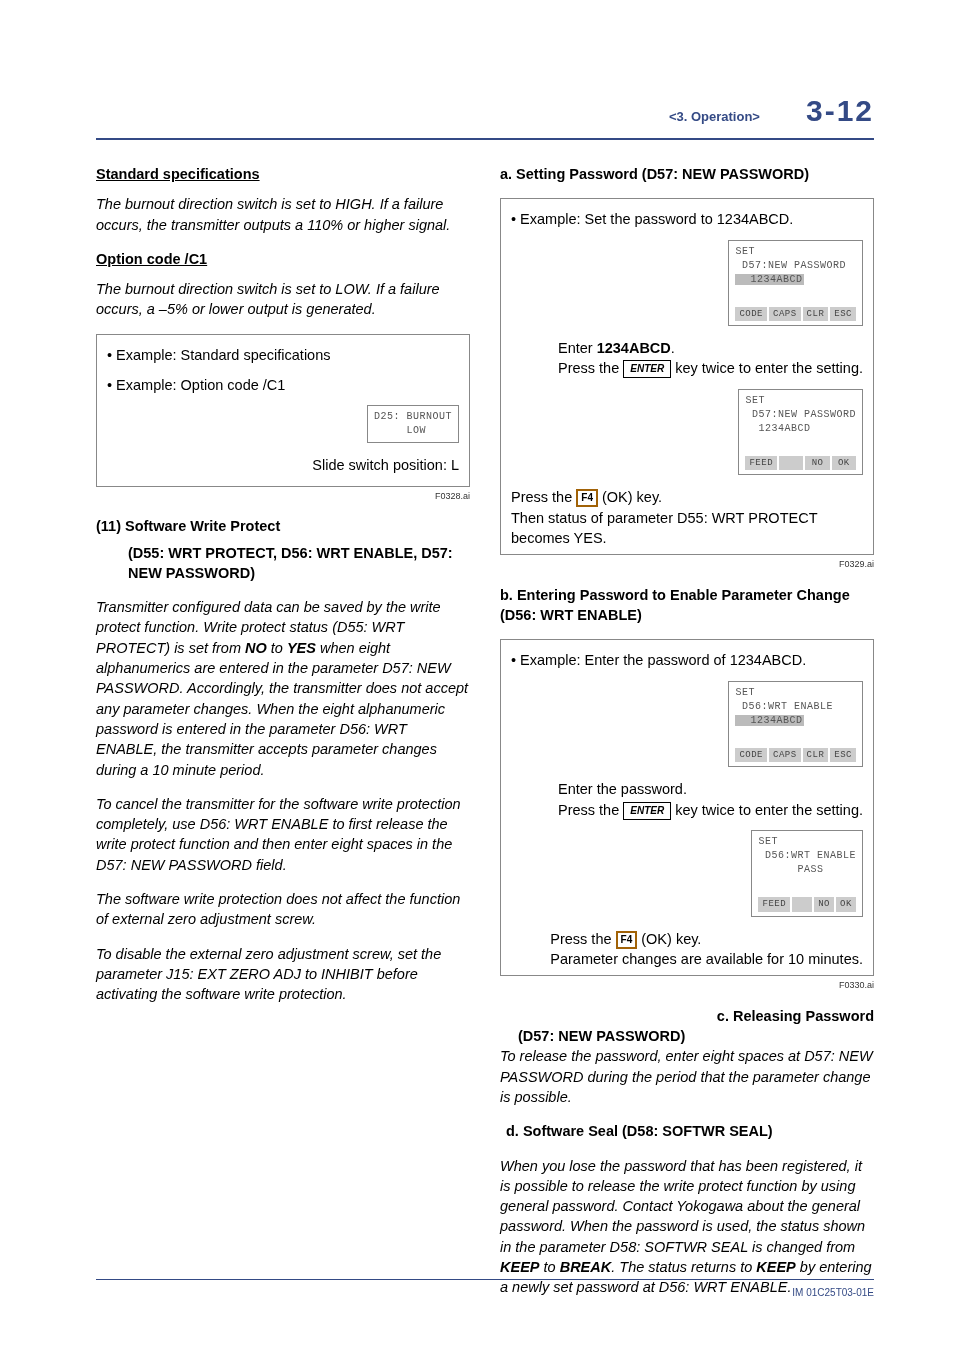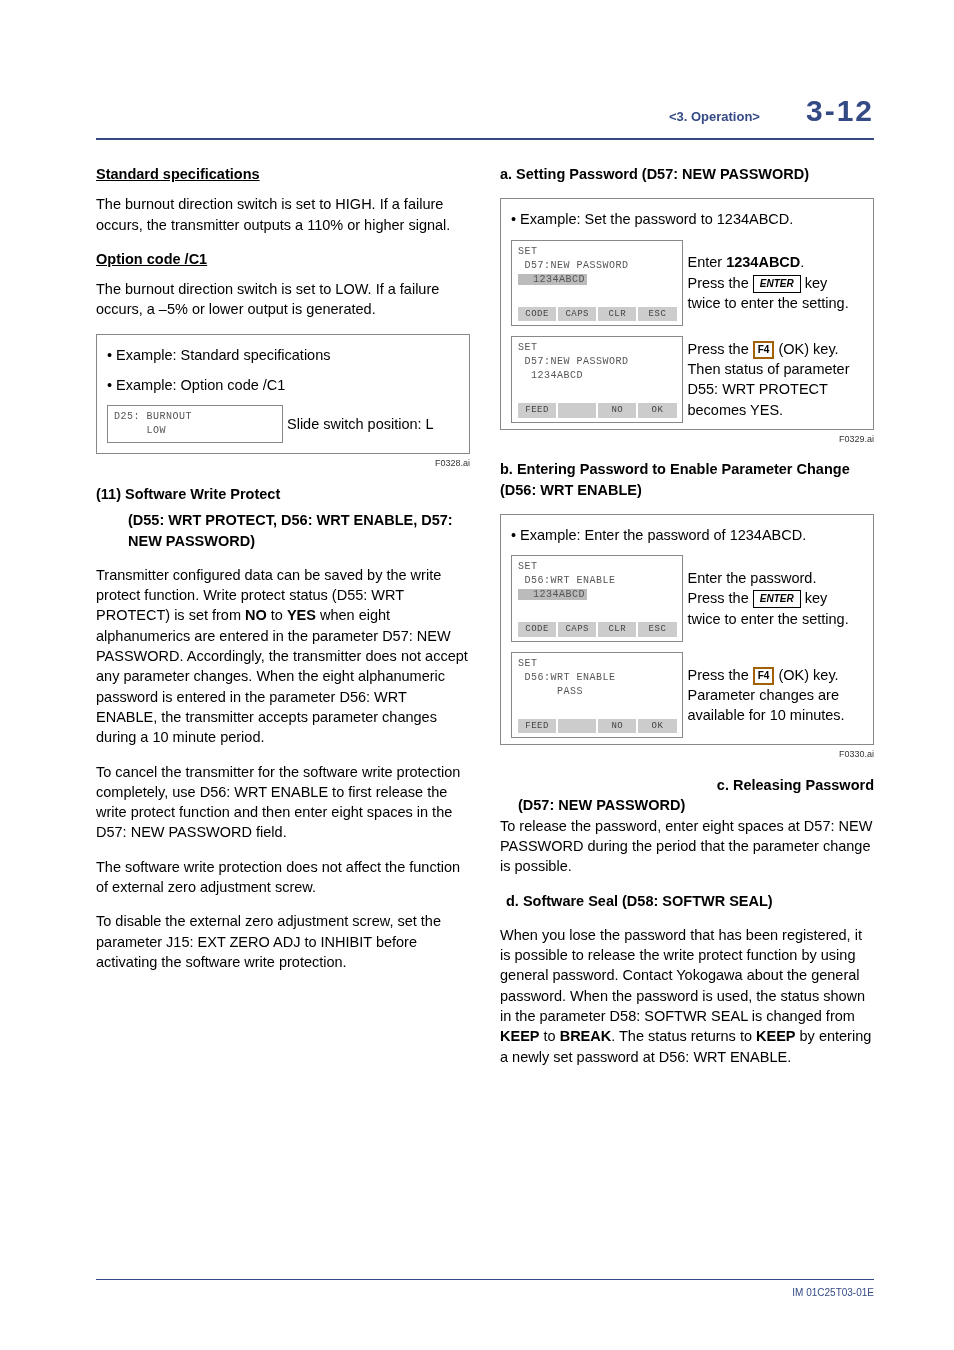--- a/index.html
+++ b/index.html
@@ -5,26 +5,26 @@
   * { box-sizing: border-box; margin: 0; padding: 0; }
   body { font-family: Arial, Helvetica, sans-serif; background: #fff; width: 954px; height: 1350px; position: relative; font-size: 14.5px; color: #000; line-height: 1.4; }
   .page { padding: 90px 80px 0 96px; }
   .header-row { display: flex; align-items: baseline; justify-content: flex-end; gap: 46px; margin-bottom: 6px; }
   .breadcrumb { font-size: 13px; font-weight: bold; color: #344a85; }
   .pagenum { font-size: 30px; font-weight: bold; color: #344a85; letter-spacing: 2px; }
   .header-rule { height: 2px; background: #344a85; margin-bottom: 24px; }
   .columns { display: flex; gap: 30px; }
   .col { flex: 1 1 0; min-width: 0; }
   .h-underline { font-weight: bold; text-decoration: underline; margin-bottom: 10px; }
-  p { margin-bottom: 14px; }
+  p { margin-bottom: 14px; font-style: italic; }
   .example-box { border: 1px solid #888; padding: 10px 10px 6px 10px; margin-bottom: 3px; }
   .ex-title { margin-bottom: 10px; }
   .device-screen { border: 1px solid #888; font-family: "Courier New", monospace; font-size: 10px; line-height: 1.4; padding: 4px 6px; color: #555; letter-spacing: 0.5px; white-space: pre; }
   .device-screen .inv { background: #bbb; padding: 0 2px; }
-  .row-split { display:flex; gap:4px; align-items:center; margin-bottom:10px; }
+  .row-split { display:flex; gap:12px; align-items:flex-end; margin-bottom:10px;flex-direction:column; }
   .row-split .device-screen { flex: 0 0 50%; }
   .row-split > div:last-child { flex: 1 1 auto; font-size: 14.5px; }
   .fn-label { font-size: 9px; text-align: right; margin-bottom: 14px; color:#333; }
   .sec-head { font-weight: bold; margin-bottom: 6px; padding-left:0; }
   .sec-head-sub { font-weight: bold; margin-bottom: 14px; padding-left: 32px; }
   .key { display:inline-block; border:1px solid #000; font-size: 10px; font-weight:bold; font-style: italic; padding: 0 6px; font-family: Arial,Helvetica,sans-serif; line-height: 16px; vertical-align: 1px; }
   .key-sm { display:inline-block; border:2px solid #a16207; font-size: 10px; font-weight:bold; padding: 0 3px; font-family: Arial,Helvetica,sans-serif; line-height: 14px; vertical-align: 1px; }
   .btn-row { display:flex; gap:2px; margin-top:6px; }
   .btn-row span { background:#ccc; font-size:9px; padding:1px 4px; font-family:"Courier New",monospace; color:#444; flex:1; text-align:center; }
   .btn-row span.blank { background:#ccc; }

